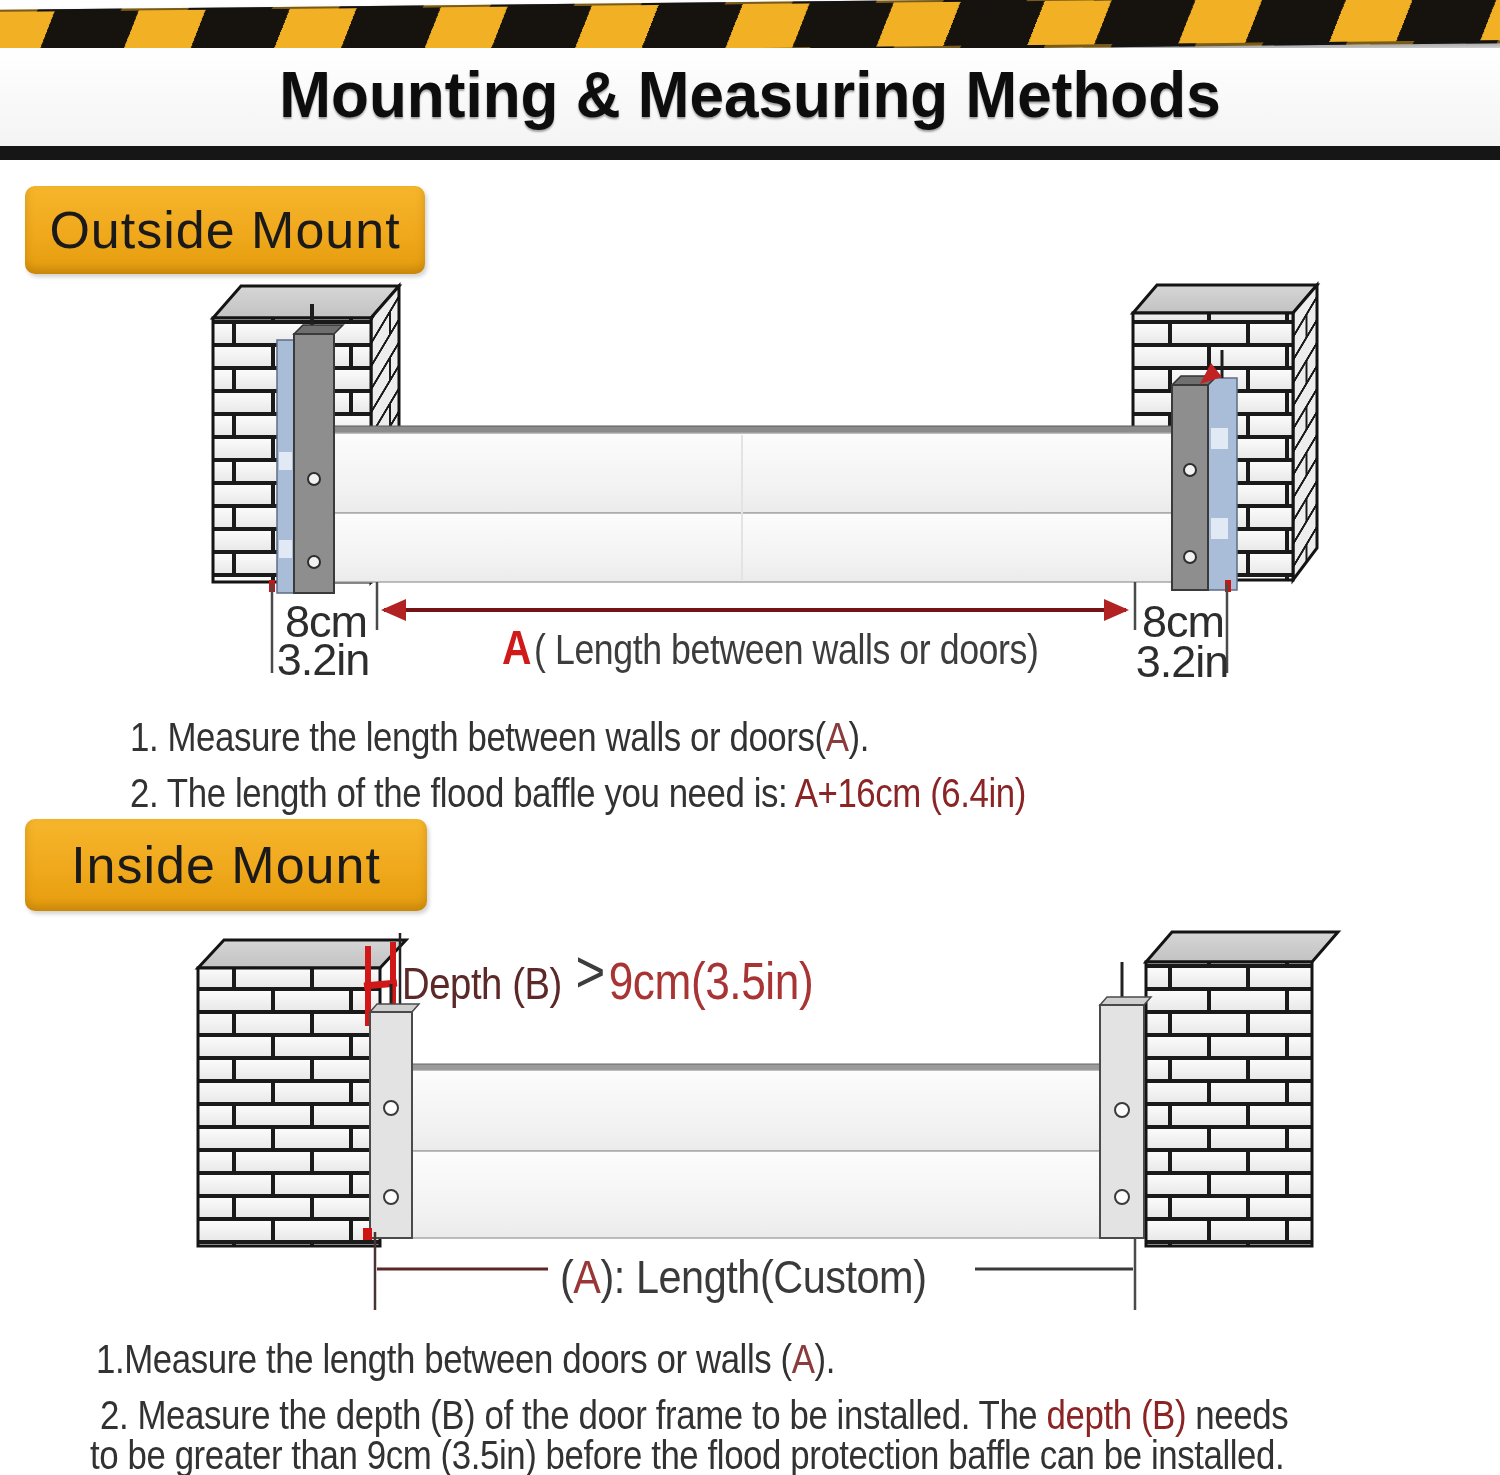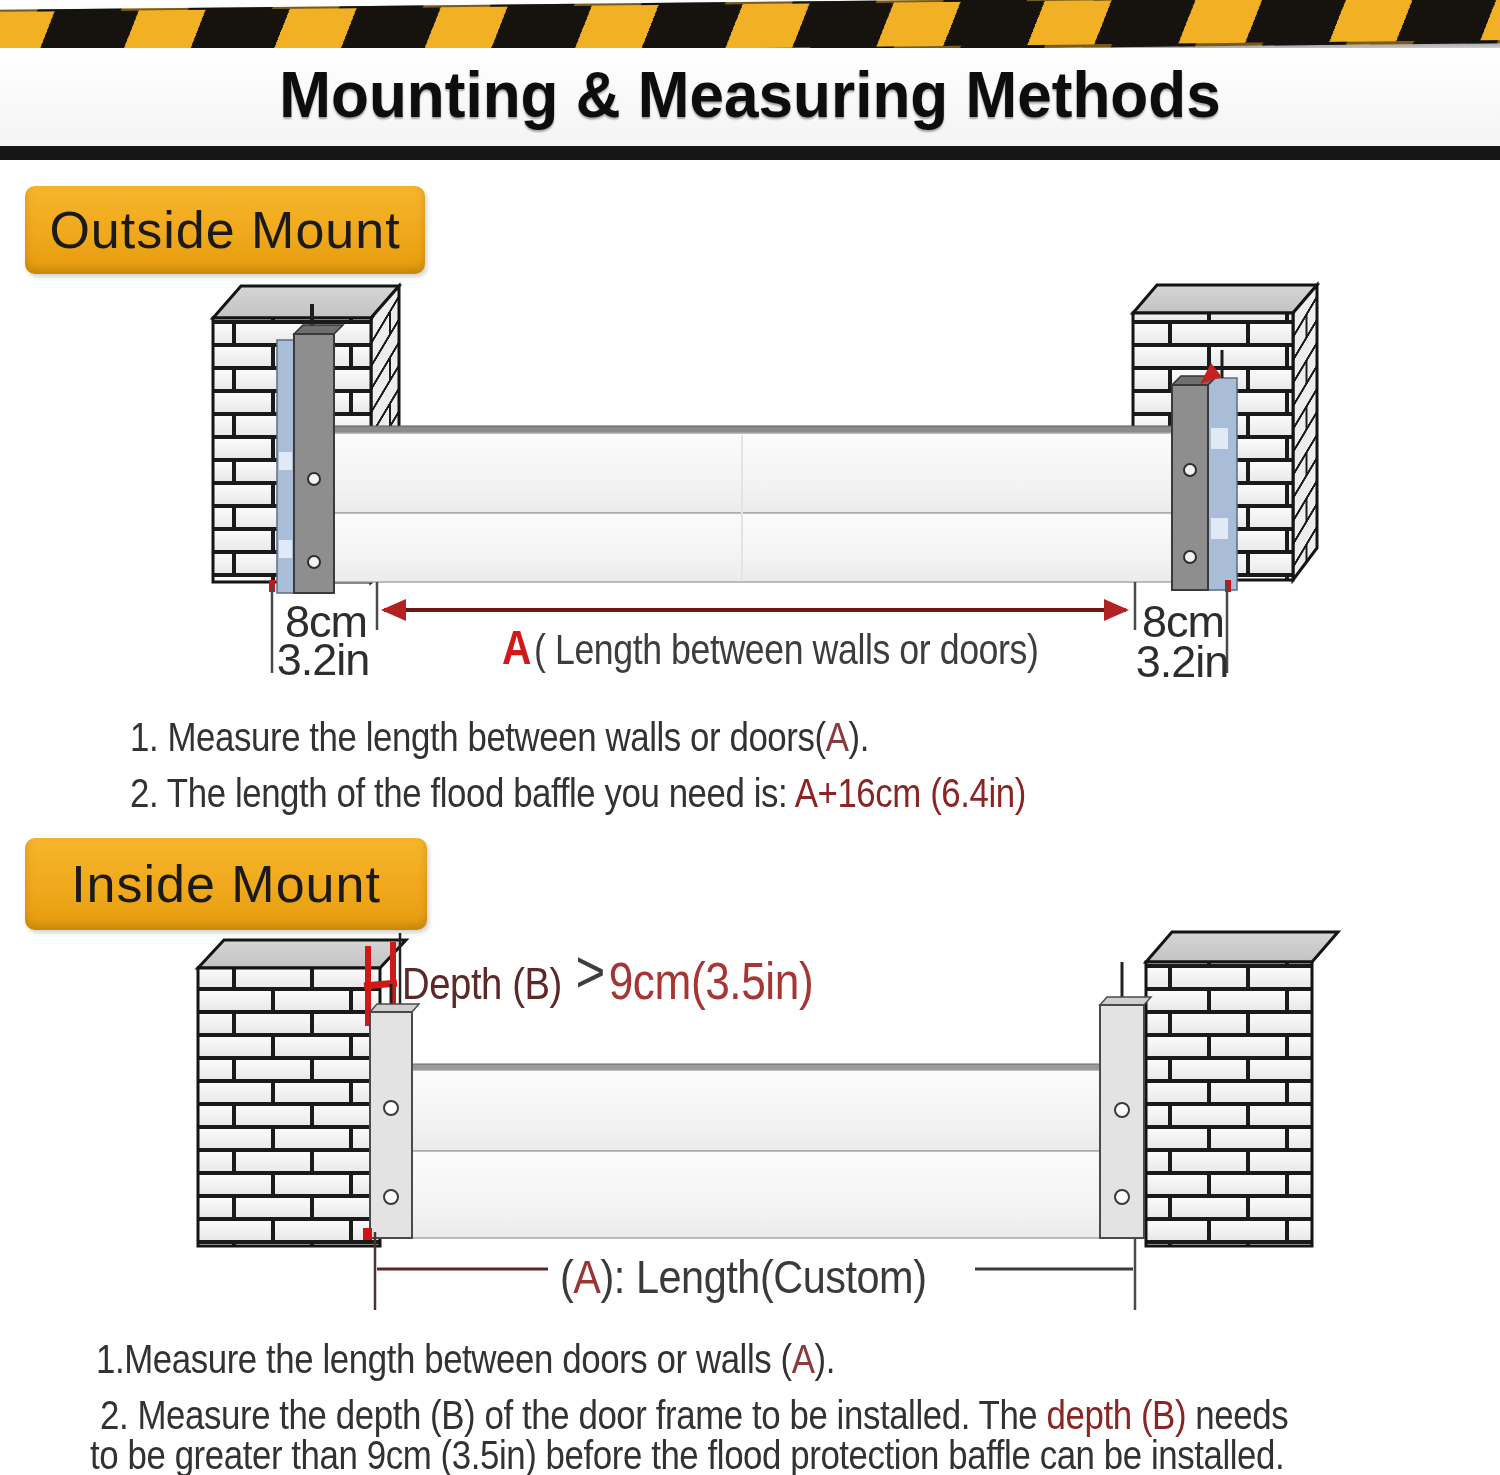--- a/index.html
+++ b/index.html
@@ -30,21 +30,21 @@
 
   
   .pill {
     position:absolute; border-radius:10px;
     background:linear-gradient(180deg,#f6b62c 0%, #f0a81c 55%, #e59d0e 100%);
     box-shadow:inset 0 -5px 9px rgba(140,90,0,0.35), 2px 3px 4px rgba(0,0,0,0.18);
     display:flex; align-items:center; justify-content:center;
     font-size:52px; color:#1a1a1a; letter-spacing:1px;
   }
   .pill-outside { left:25px; top:186px; width:400px; height:88px; }
-  .pill-inside  { left:25px; top:838px; width:402px; height:92px; }
+  .pill-inside  { left:25px; top:819px; width:402px; height:92px; }
 
   
   .diagram-svg { position:absolute; left:0; top:0; width:1500px; height:1475px; }
 
   
   .txt { position:absolute; white-space:nowrap; color:#333333; }
   .cond85 { transform:scaleX(0.85); transform-origin:0 0; }
   .cond90 { transform:scaleX(0.90); transform-origin:0 0; }
   .dim-num { font-size:45px; color:#2d2d2d; text-align:center; letter-spacing:-1px; }
   .red-A { font-size:48px; font-weight:700; color:#d01a1a; margin-right:3px; }

